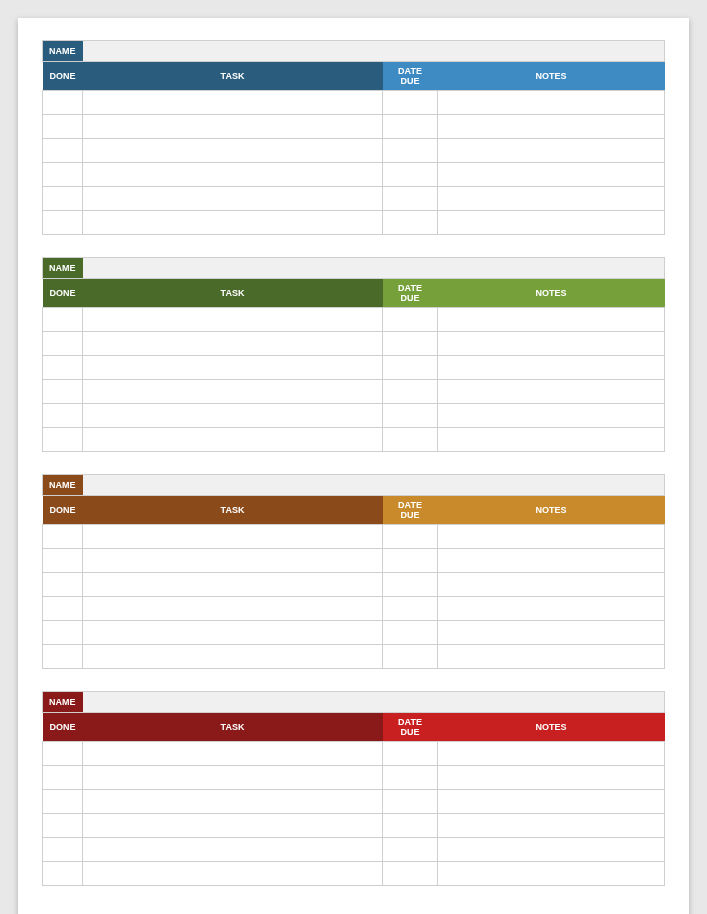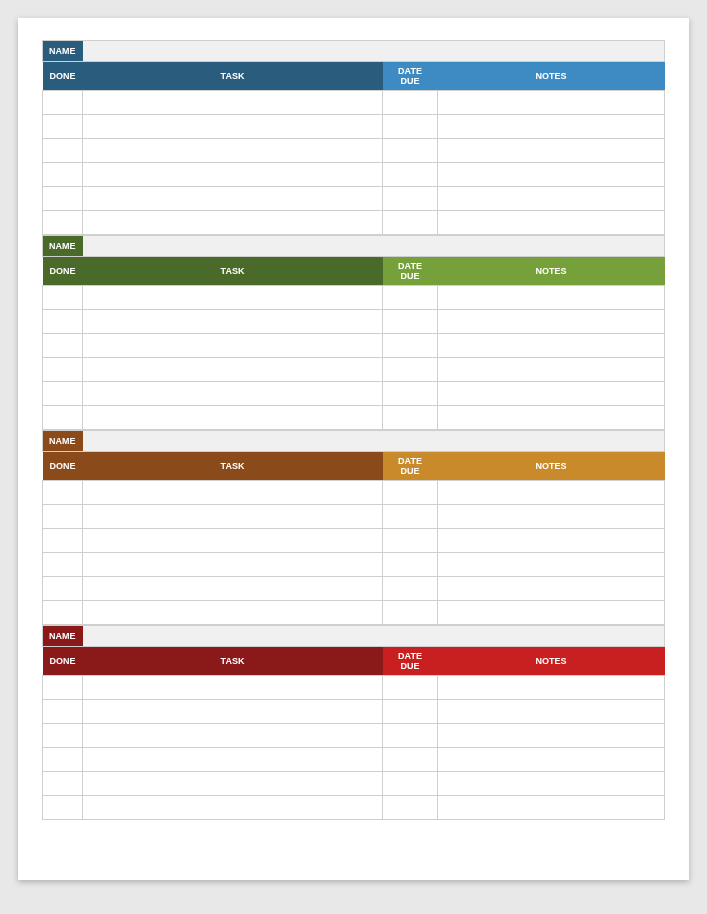--- a/index.html
+++ b/index.html
@@ -16,21 +16,21 @@
       box-shadow: 0 2px 6px rgba(0,0,0,0.25);
       padding: 22px 24px 60px 24px;
     }
     .title {
       font-size: 20px;
       font-weight: bold;
       color: #8c8c8c;
       letter-spacing: 0.5px;
       margin-bottom: 12px;
     }
-    .section { }
+    .section { margin-bottom: 22px; }
     .name-row {
       display: flex;
       border: 1px solid #cfcfcf;
     }
     .name-label {
       width: 40px;
       padding: 4px 6px;
       font-size: 9px;
       font-weight: bold;
       color: #ffffff;

